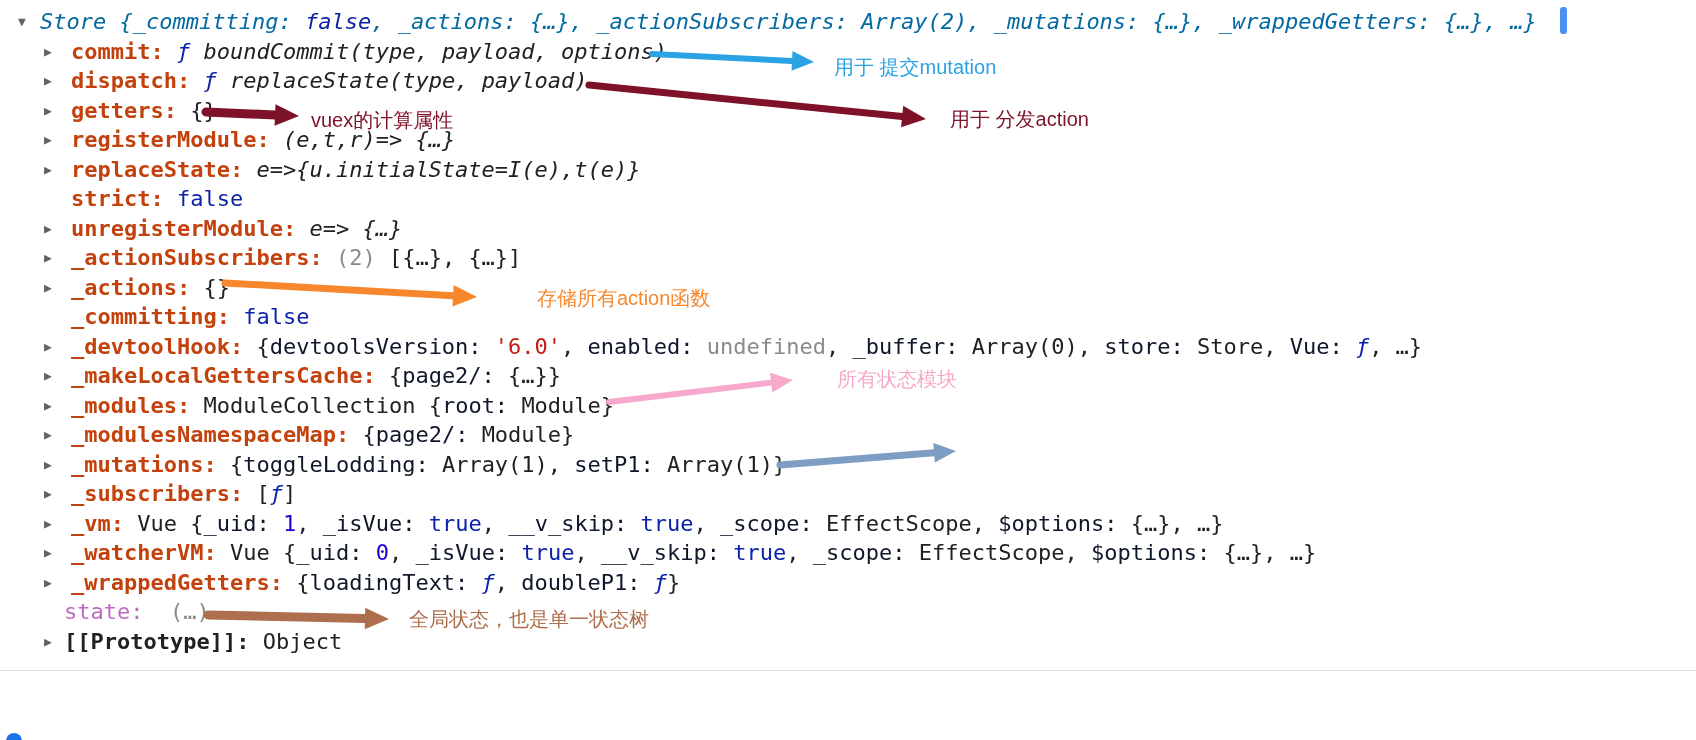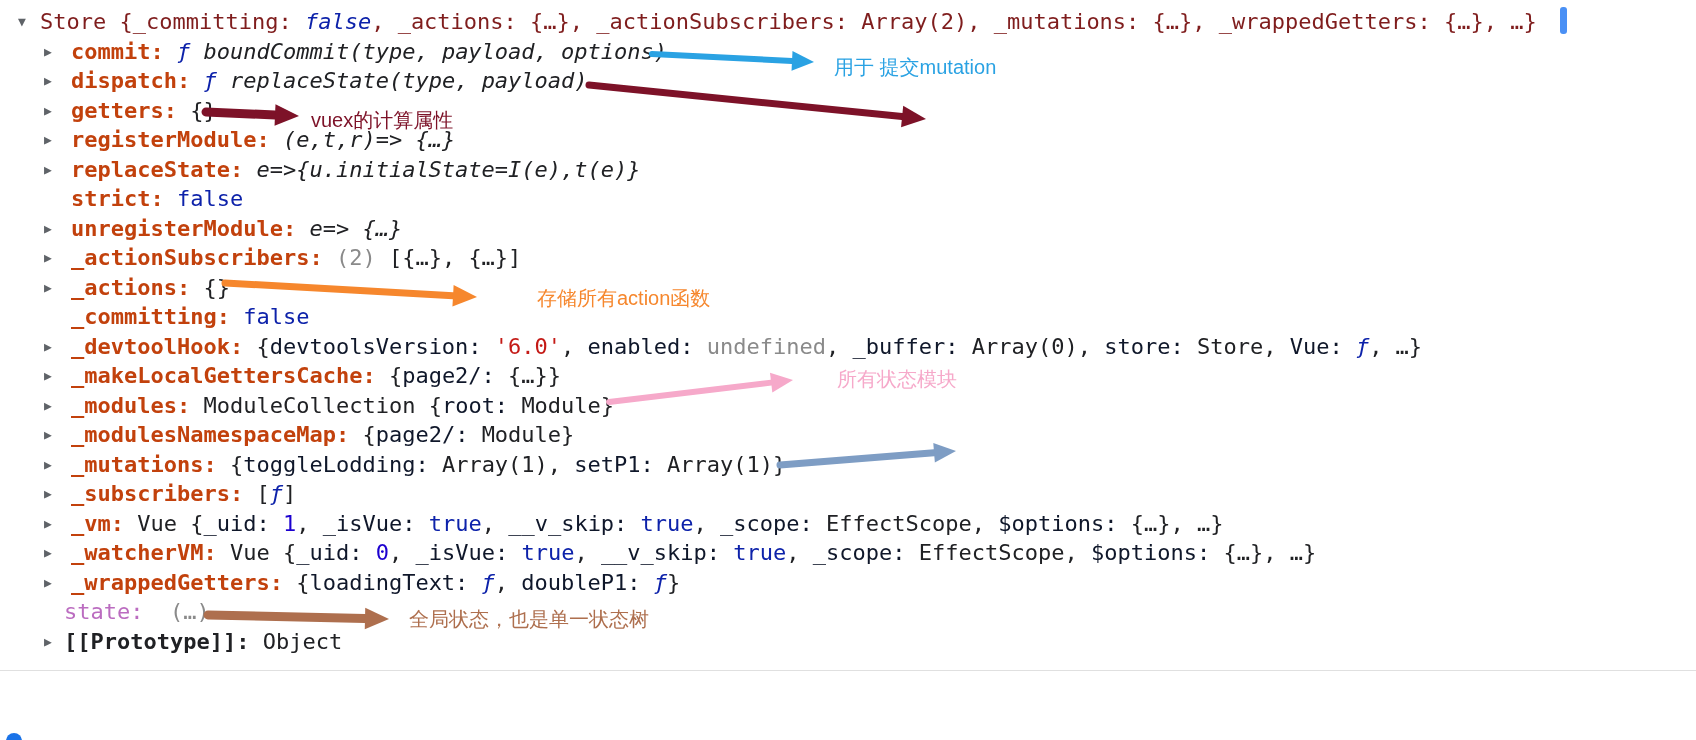--- a/index.html
+++ b/index.html
@@ -18,21 +18,21 @@
   .row.root { padding-left: 40px; }
   .tri {
     position: absolute; left: 44px; top: 0;
     font-size: 13px; line-height: 29.5px; color: #5f6368;
   }
   .row.root .tri { left: 18px; }
   .pname.key   { color: #c2410c; font-weight: bold; margin-left: 7px; }
   .pname.muted { color: #bb6cc0; font-weight: normal; }
   .pname.proto { color: #202124; font-weight: bold; }
   .seg.dark   { color: #202124; }
-  .seg.it     { color: #7f1d1d; }
+  .seg.it     { color: #0369a1; font-style: italic; }
   .seg.itblue { color: #0d22aa; font-style: italic; }
   .seg.gray   { color: #8a8a8a; }
   .seg.pkey   { color: #0f172a; }
   .seg.blue   { color: #0d22aa; }
   .seg.num    { color: #1c00cf; }
   .seg.str    { color: #c41a16; }
   .seg.fn     { color: #0d22aa; font-style: italic; }
   .seg.fnsig  { color: #202124; font-style: italic; }
   .arrows { position: absolute; left: 0; top: 0; width: 1696px; height: 740px; pointer-events: none; }
   .ann-labels { position: absolute; left: 0; top: 0; width: 100%; height: 100%; pointer-events: none; }
@@ -99,20 +99,21 @@
         <line x1="780" y1="465" x2="934.0692736995983" y2="452.7444895920774" stroke="#7e9dc4" stroke-width="7" stroke-linecap="round"></line>
         <polygon points="956,451 934.8542940160331,462.6133164272582 933.2842533831634,442.8756627568966" fill="#7e9dc4"></polygon>
       </g>
       <g>
         <line x1="208" y1="615" x2="365.005858481154" y2="618.4697427288653" stroke="#ae6f4e" stroke-width="9" stroke-linecap="round"></line>
         <polygon points="389,619 364.7672427091434,629.267106412346 365.24447425316464,607.6723790453846" fill="#ae6f4e"></polygon>
       </g>
     </svg>
   <div class="ann-labels" id="ann-labels">
       <span class="ann-label" style="left: 834px; top: 54px; color: rgb(42, 162, 227);">用于 提交mutation</span>
+      <span class="ann-label" style="left: 950px; top: 106px; color: rgb(125, 18, 40);">用于 分发action</span>
       <span class="ann-label" style="left: 311px; top: 99px; color: rgb(125, 18, 40); margin-top: 8px;">vuex的计算属性</span>
       <span class="ann-label" style="left: 493px; top: 285px; color: rgb(246, 135, 45); margin-left: 44px;">存储所有action函数</span>
       <span class="ann-label" style="left: 837px; top: 366px; color: rgb(246, 169, 202);">所有状态模块</span>
       <span class="ann-label" style="left: 409px; top: 606px; color: rgb(174, 111, 78);">全局状态，也是单一状态树</span>
     </div>
   <div class="divider"></div>
   <div class="prompt-dot"></div>
   <div class="cursor-mark"></div>
 </div>
 

